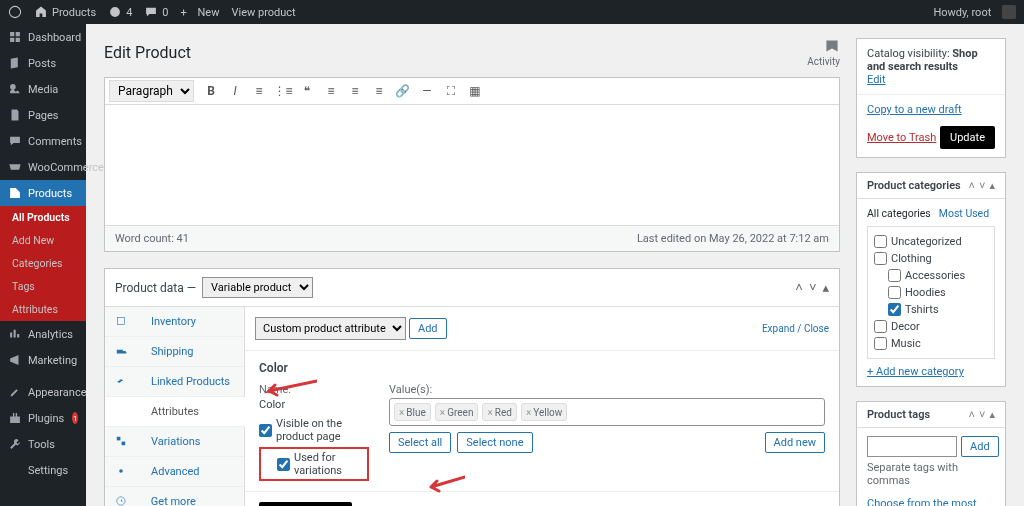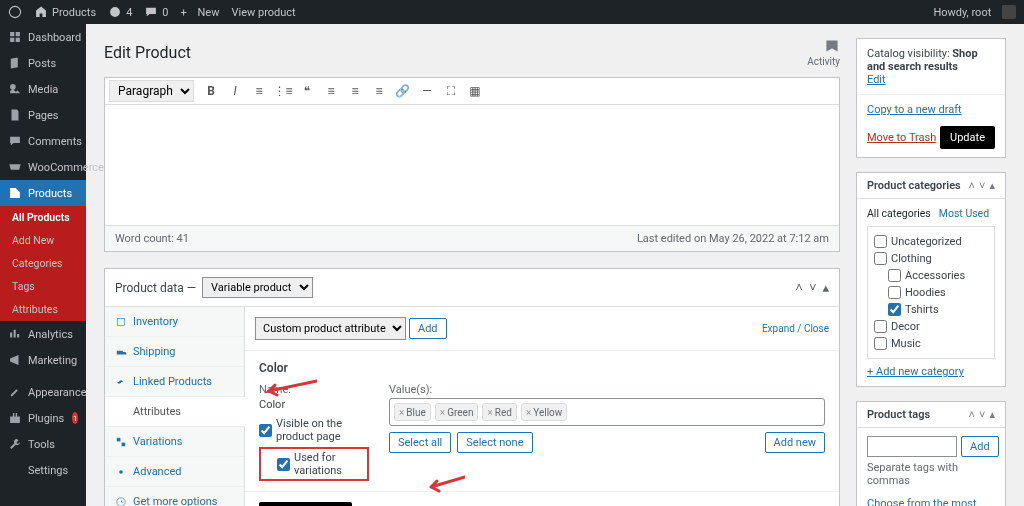--- a/index.html
+++ b/index.html
@@ -43,21 +43,21 @@
 .panel-footer { background:#f6f7f7; border-top:1px solid #dcdcde; display:flex; justify-content:space-between; padding:6px 10px; font-size:11px; color:#646970; }
 
 .pd-header { display:flex; align-items:center; padding:8px 10px; border-bottom:1px solid #dcdcde; }
 .pd-title { font-size:12px; font-weight:400; margin-right:6px; }
 .pd-select { font-size:11px; padding:2px 4px; border:1px solid #8c8f94; }
 .pd-actions { margin-left:auto; display:flex; gap:6px; color:#646970; }
 .pd-actions span { cursor:pointer; font-size:13px; }
 
 .pd-body { display:flex; }
 .pd-tabs { width:140px; background:#f6f7f7; border-right:1px solid #dcdcde; }
-.pd-tab { display:flex; align-items:center; gap:6px; padding:8px 10px; font-size:11px; color:#2271b1; cursor:pointer; border-bottom:1px solid #eee; }
+.pd-tab { display:flex; align-items:flex-start; gap:24px; padding:8px 10px; font-size:11px; color:#2271b1; cursor:pointer; border-bottom:1px solid #eee; }
 .pd-tab svg { width:12px; height:12px; fill:#2271b1; }
 .pd-tab.active { background:#fff; border-right:1px solid #fff; margin-right:-1px; color:#555; }
 .pd-tab.active svg { fill:#555; }
 
 .pd-content { flex:1; padding:0; }
 .attr-top { display:flex; justify-content:space-between; align-items:center; padding:10px; border-bottom:1px solid #eee; }
 .attr-select { font-size:11px; padding:3px; border:1px solid #8c8f94; }
 .btn-outline { border:1px solid #2271b1; color:#2271b1; background:#fff; padding:3px 8px; font-size:11px; cursor:pointer; border-radius:2px; }
 .link-blue { color:#2271b1; font-size:10px; cursor:pointer; }
 

